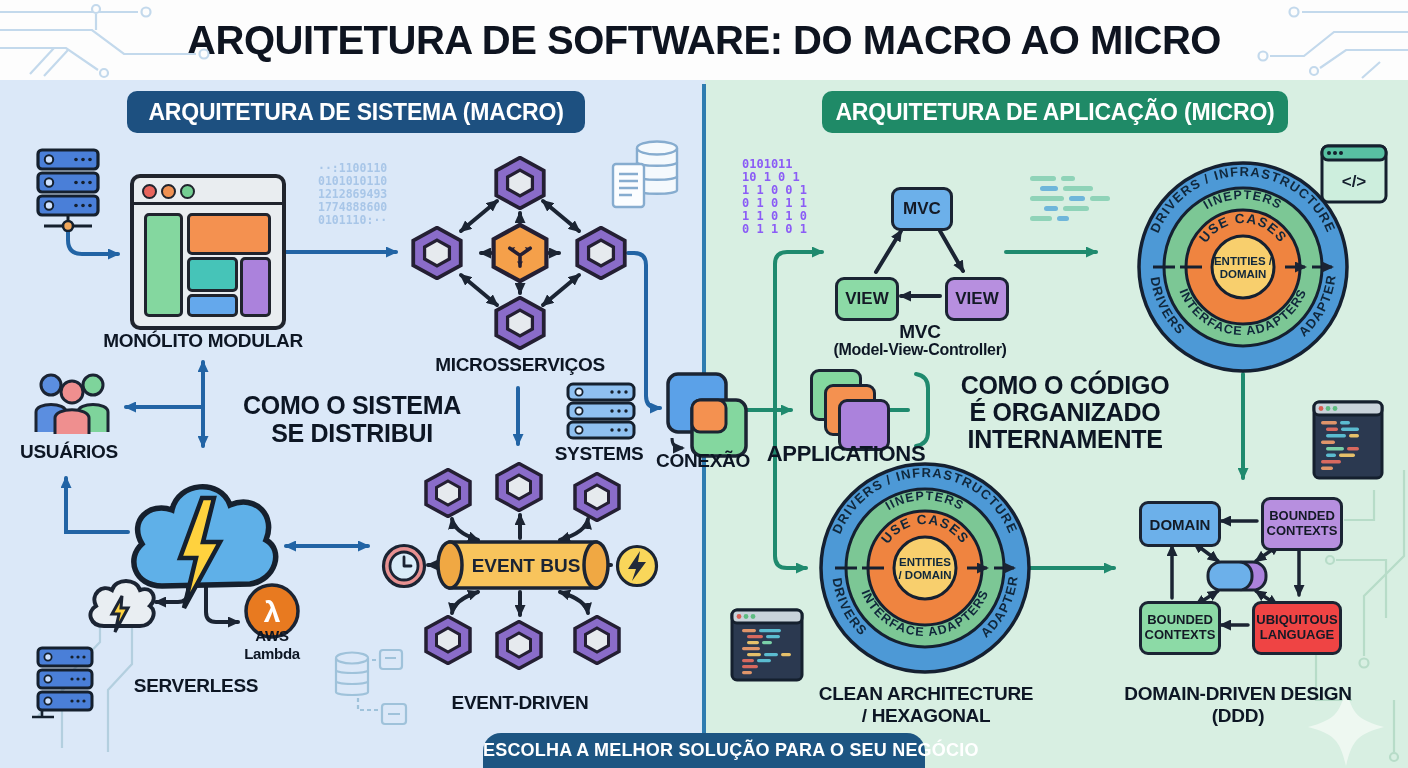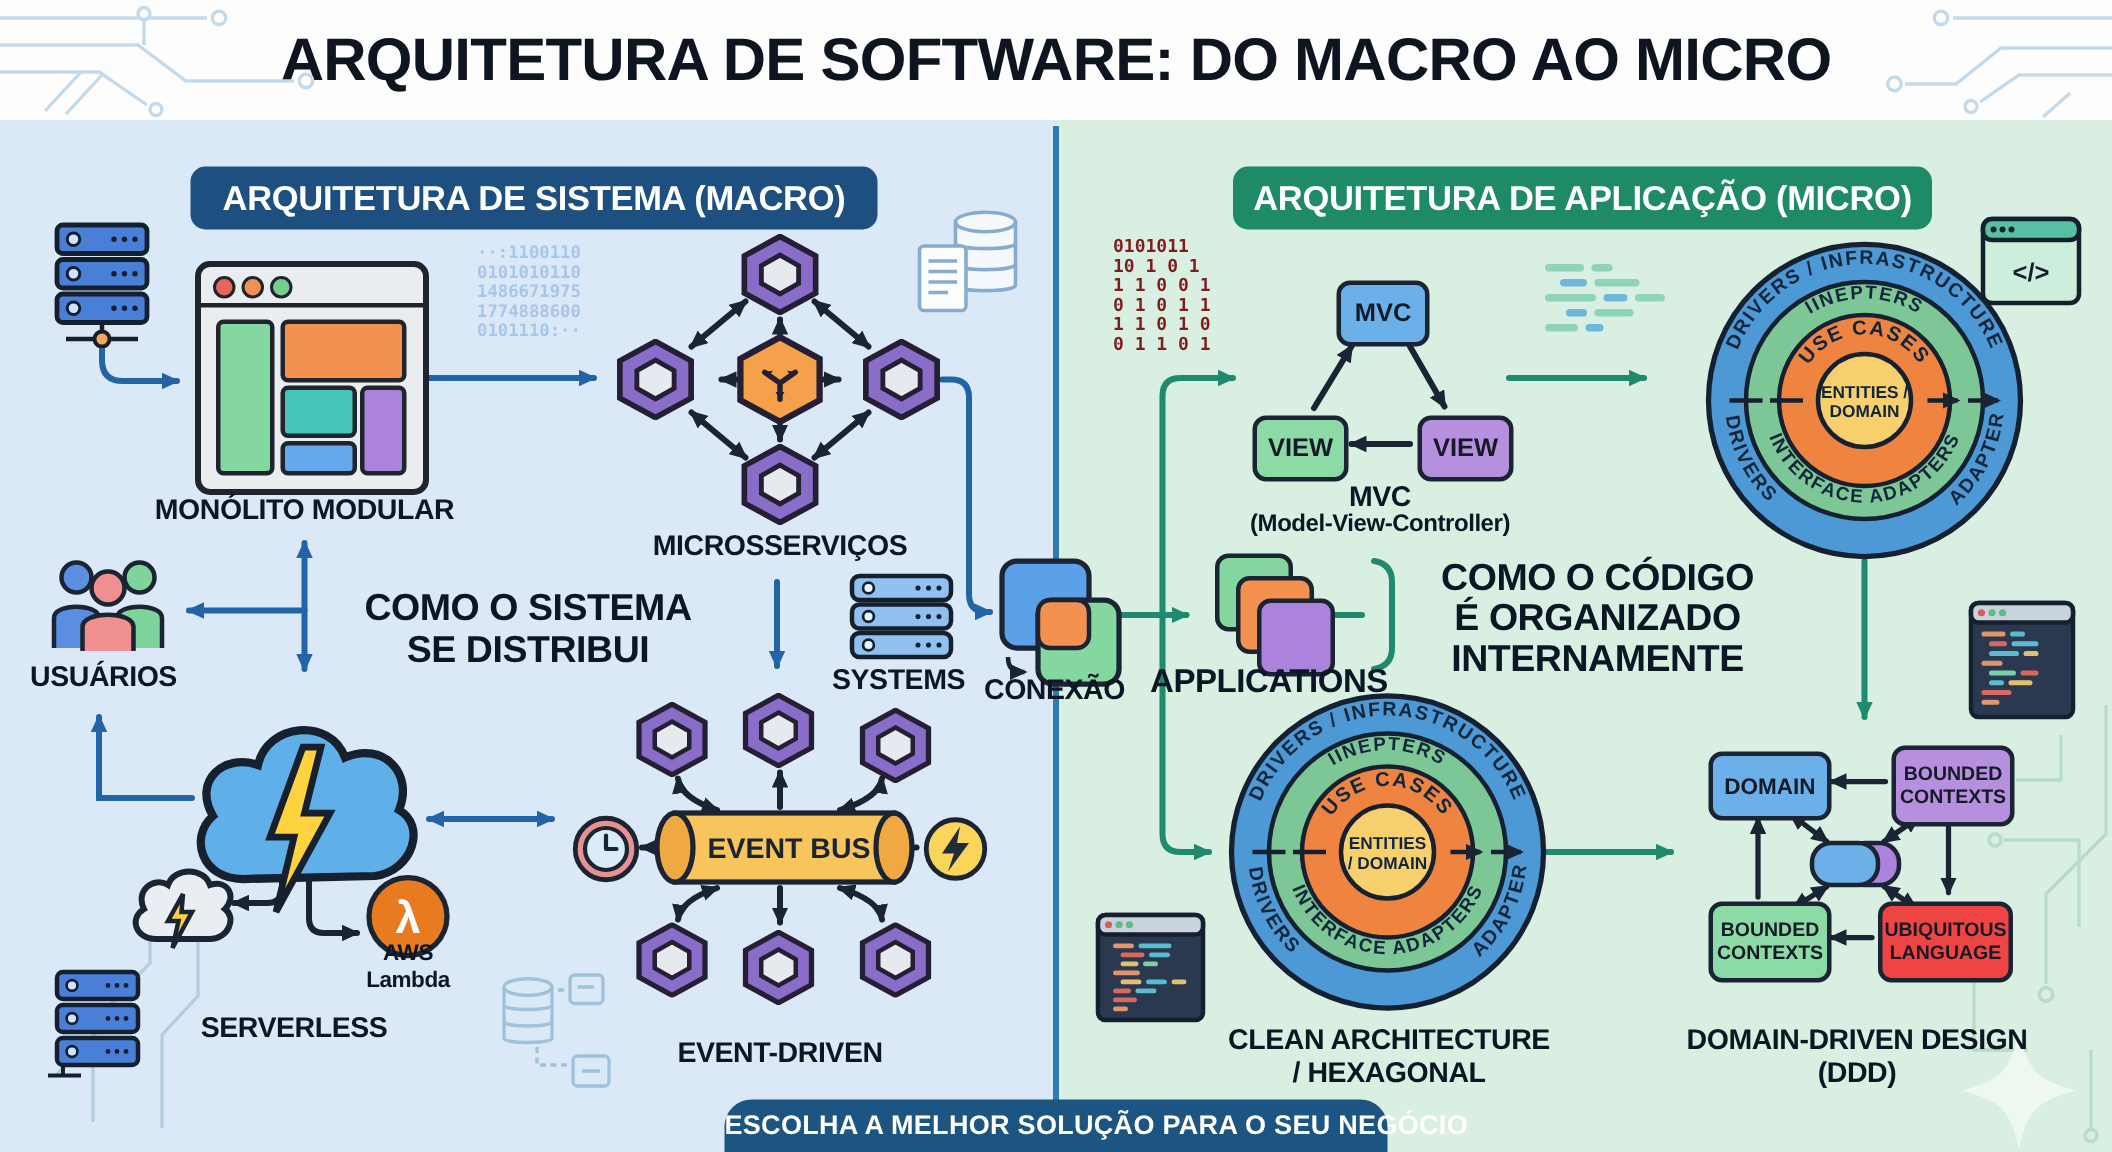--- a/index.html
+++ b/index.html
@@ -4,28 +4,28 @@
 <style>
   html,body{margin:0;padding:0;background:#e8e8e8;font-family:"Liberation Sans",sans-serif;}
   .canvas{position:relative;width:1408px;height:768px;overflow:hidden;background:#fdfdfd;}
   .abs{position:absolute;}
   .panel{position:absolute;top:80px;bottom:0;}
   .panel-left{left:0;width:705px;background:#dbe8f8;}
   .panel-right{left:705px;right:0;background:#d8efe2;}
   .divider{position:absolute;left:702px;top:84px;width:4px;height:684px;background:#2e7cb0;}
   .header-strip{position:absolute;left:0;top:0;width:100%;height:80px;background:#fdfdfd;display:flex;align-items:center;justify-content:center;}
   .title{font-size:40px;font-weight:800;color:#0e1420;letter-spacing:-0.5px;white-space:nowrap;}
-  .pill{position:absolute;border-radius:10px;display:flex;align-items:center;justify-content:center;color:#fff;font-weight:800;font-size:23px;letter-spacing:-0.2px;white-space:nowrap;margin-top:20px;}
+  .pill{position:absolute;border-radius:10px;display:flex;align-items:center;justify-content:center;color:#fff;font-weight:800;font-size:23px;letter-spacing:-0.2px;white-space:nowrap;}
   .lbl{position:absolute;transform:translateX(-50%);font-weight:800;color:#0d1624;letter-spacing:-0.3px;white-space:nowrap;text-align:center;}
   .s15{font-size:15px;} .s19{font-size:19px;} .s25{font-size:25px;line-height:27px;}
   .nodebox{position:absolute;border:3px solid #1b2433;border-radius:9px;font-weight:800;color:#141a26;display:flex;align-items:center;justify-content:center;text-align:center;}
   .binary{position:absolute;font-family:"DejaVu Sans Mono",monospace;font-weight:700;}
   .binary div{line-height:13px;}
   .bin-blue{color:#a8c6e8;font-size:11.5px;}
-  .bin-green{color:#7f1d1d;font-size:12px;line-height:15px;}
+  .bin-green{color:#8b5cf6;font-size:12px;line-height:15px;}
   .winblock{position:absolute;border:3px solid #20242d;border-radius:5px;}
   .appsq{position:absolute;width:46px;height:46px;border:3.5px solid #1b2433;border-radius:9px;}
   .codelines{position:absolute;}
   .codelines .row{height:5px;margin-bottom:5px;display:flex;gap:5px;}
   .codelines .d{height:5px;border-radius:2.5px;display:inline-block;}
   .ringtxt{font-weight:800;fill:#10273b;letter-spacing:1.2px;font-family:"Liberation Sans",sans-serif;}
   .banner{position:absolute;left:483px;top:733px;width:442px;height:35px;background:#1d5582;border-radius:18px 18px 0 0;display:flex;align-items:center;justify-content:flex-start;color:#fff;font-weight:800;font-size:18px;letter-spacing:0.2px;white-space:nowrap;}
   svg{display:block;}
   svg text{font-family:"Liberation Sans",sans-serif;}
 </style>
@@ -206,21 +206,21 @@
     <div class="winblock" style="left:53px;top:35px;width:78px;height:36px;background:#f49150"></div>
     <div class="winblock" style="left:53px;top:79px;width:45px;height:29px;background:#46c4b8"></div>
     <div class="winblock" style="left:106px;top:79px;width:25px;height:54px;background:#ab82dc"></div>
     <div class="winblock" style="left:53px;top:116px;width:45px;height:17px;background:#64a8ec"></div>
   </div>
   <div class="lbl s19" style="left:203px;top:330px">MONÓLITO MODULAR</div>
 
   <div class="binary bin-blue" style="left:318px;top:162px">
     <div>··:1100110</div>
     <div>0101010110</div>
-    <div>1486671975</div>
+    <div>1212869493</div>
     <div>1774888600</div>
     <div>0101110:··</div>
   </div>
 
   <svg class="abs" style="left:610px;top:136px" width="72" height="76" viewBox="0 0 72 76">
     <g stroke="#86accf" stroke-width="2.4" fill="#f4f9fd">
       <path d="M27,12 V54 C27,59 67,59 67,54 V12"></path>
       <ellipse cx="47" cy="12" rx="20" ry="6.5"></ellipse>
       <path d="M27,26 C27,31 67,31 67,26 M27,40 C27,45 67,45 67,40" fill="none"></path>
       <rect x="3" y="28" width="31" height="43" rx="3" fill="#fbfdff"></rect>

